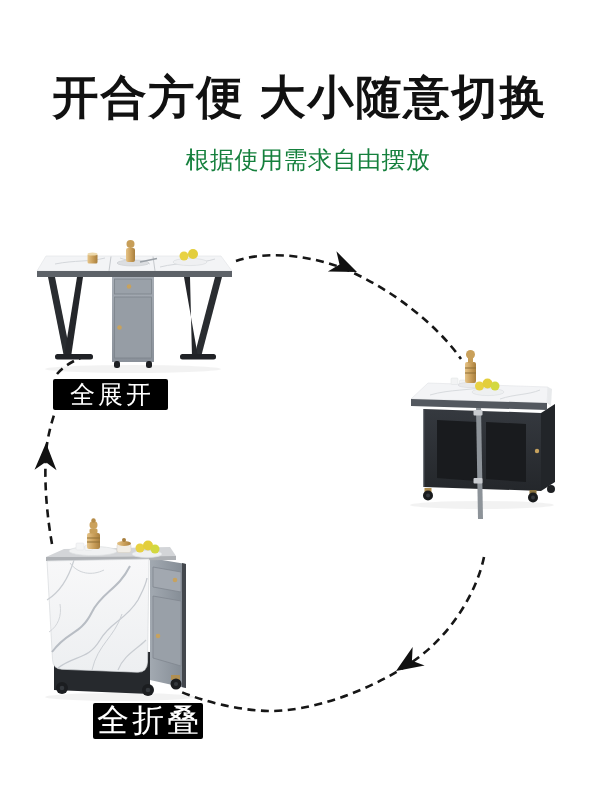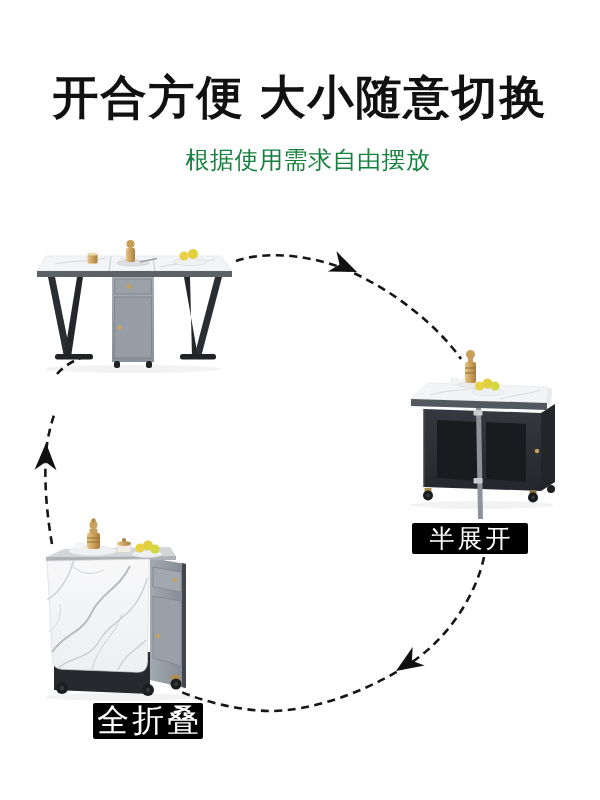--- a/index.html
+++ b/index.html
@@ -224,16 +224,16 @@
       <rect x="117" y="544" width="14" height="8.5" rx="2" fill="#f1ede6" stroke="#d8d2c6" stroke-width="0.6"></rect>
       <ellipse cx="124" cy="543.5" rx="7" ry="2.6" fill="url(#goldGrad)"></ellipse>
       <circle cx="124" cy="540" r="2" fill="#a87f3e"></circle>
       <ellipse cx="147" cy="554" rx="15" ry="3.5" fill="#eef0f1" stroke="#dde0e2" stroke-width="0.7"></ellipse>
       <circle cx="140" cy="548" r="4.5" fill="#e8d243"></circle>
       <circle cx="148" cy="545.5" r="5" fill="#e3ce3c"></circle>
       <circle cx="155" cy="549" r="4.5" fill="#d3d840"></circle>
     </g>
   </svg>
 
-  <div class="state-label" id="label-half-open">半展开</div>
+  <div class="state-label" id="label-full-open">全展开</div>
   <div class="state-label" id="label-full-folded">全折叠</div>
 
 </div>
 
 </body></html>

